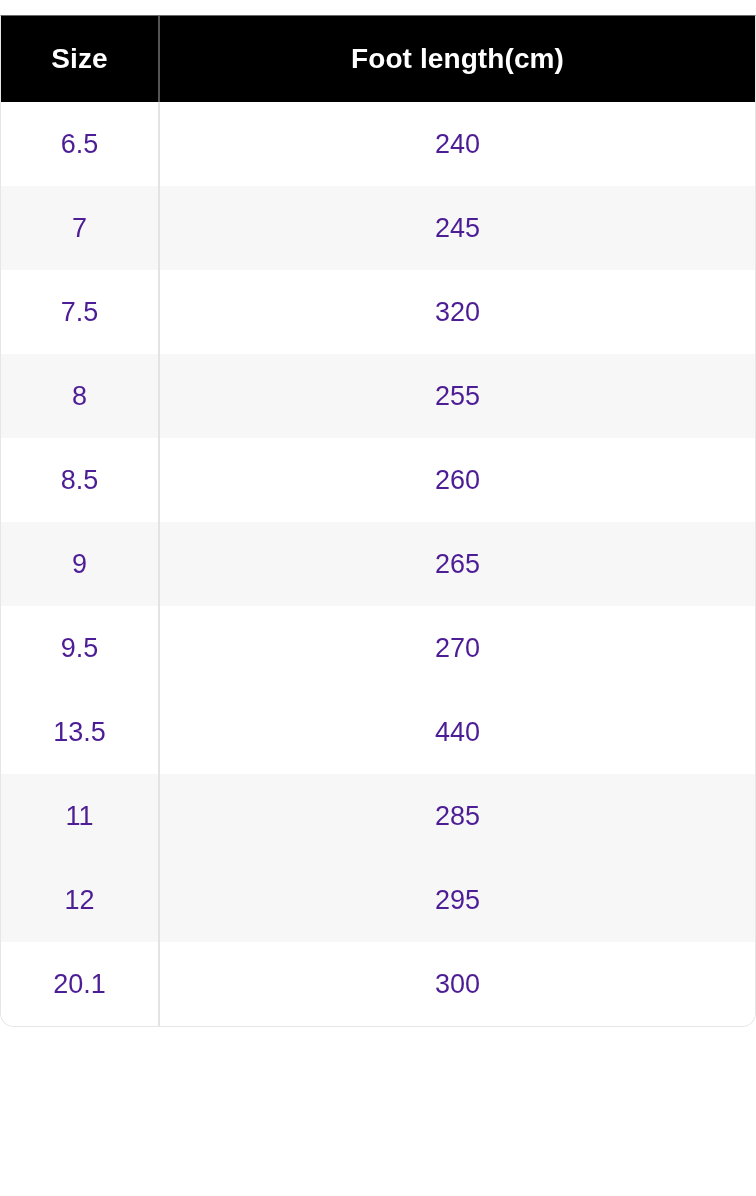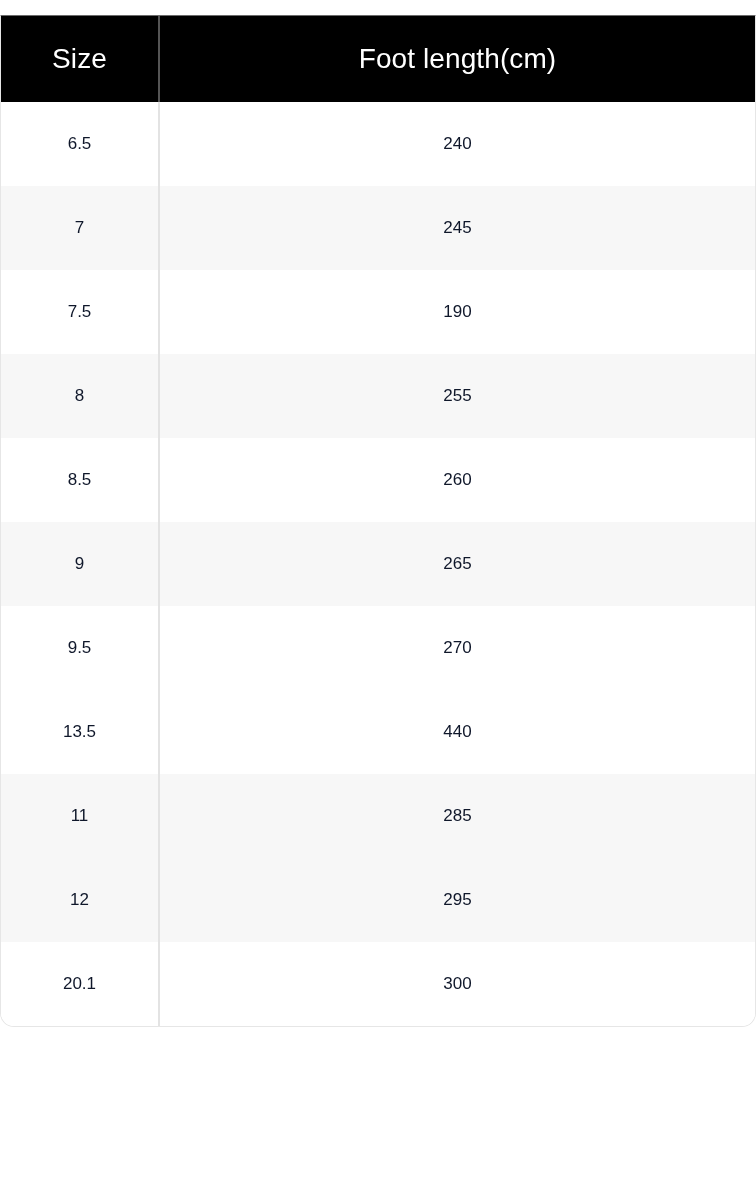--- a/index.html
+++ b/index.html
@@ -50,21 +50,21 @@
   col.col-size      { width: 158px; }
   col.col-footlen   { width: auto; }
 
   
   thead tr.header-row {
     background: #000000;
   }
   thead th {
     background: #000000;
     color: #ffffff;
-    font-weight: 400;
+    font-weight: 700;
     font-size: 28px;
     line-height: 1.2;
     height: 86px;
     padding: 0 6px;
     text-align: center;
     vertical-align: middle;
     letter-spacing: 0.1px;
     box-sizing: border-box;
   }
   thead th.th-size {
@@ -76,22 +76,22 @@
     height: 84px;
   }
   tbody tr.row-odd  { background: #ffffff; }
   tbody tr.row-even { background: #f7f7f7; }
 
   tbody td {
     height: 84px;
     padding: 0 6px;
     text-align: center;
     vertical-align: middle;
-    color: #0f172a;
-    font-size: 17px;
+    color: #4c1d95;
+    font-size: 27px;
     font-weight: 400;
     line-height: 1.2;
     box-sizing: border-box;
   }
   tbody td.cell-size {
     border-right: 2px solid #e3e3e3;
   }
 </style>
 </head>
 <body>
@@ -117,21 +117,21 @@
       <tr class="data-row row-odd">
             <td class="cell-size">6.5</td>
             <td class="cell-footlen">240</td>
           </tr>
           <tr class="data-row row-even">
             <td class="cell-size">7</td>
             <td class="cell-footlen">245</td>
           </tr>
           <tr class="data-row row-odd">
             <td class="cell-size">7.5</td>
-            <td class="cell-footlen">190</td>
+            <td class="cell-footlen">320</td>
           </tr>
           <tr class="data-row row-even">
             <td class="cell-size">8</td>
             <td class="cell-footlen">255</td>
           </tr>
           <tr class="data-row row-odd">
             <td class="cell-size">8.5</td>
             <td class="cell-footlen">260</td>
           </tr>
           <tr class="data-row row-even">

